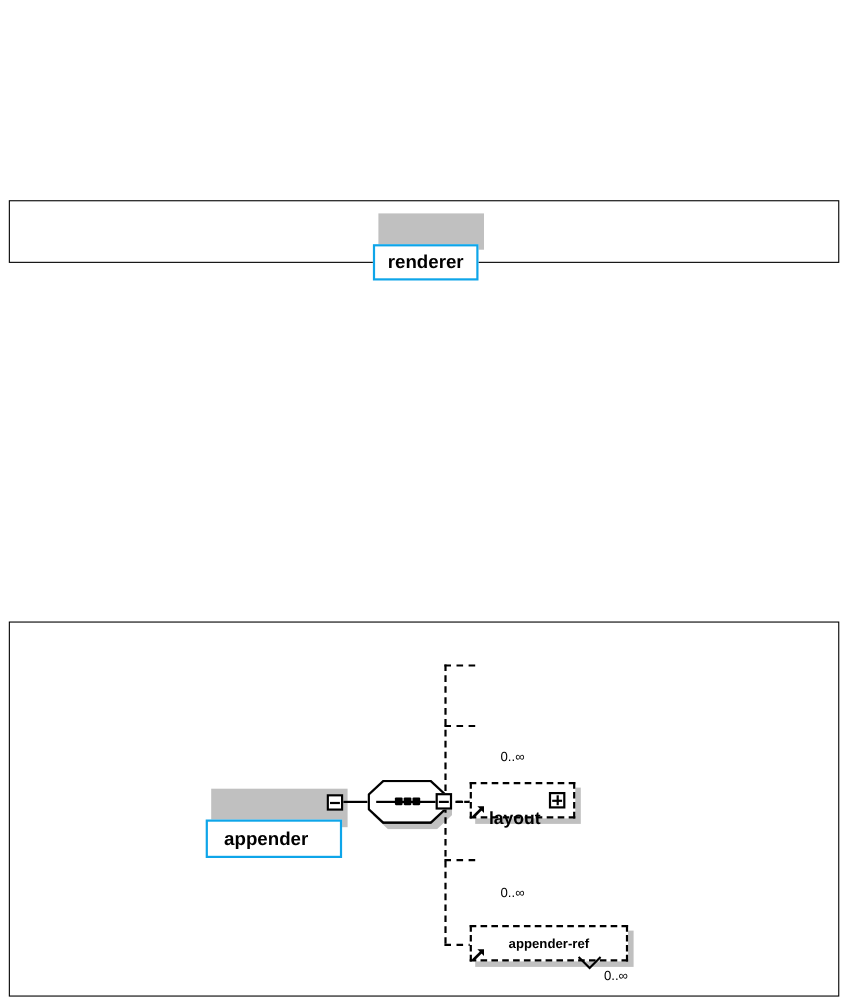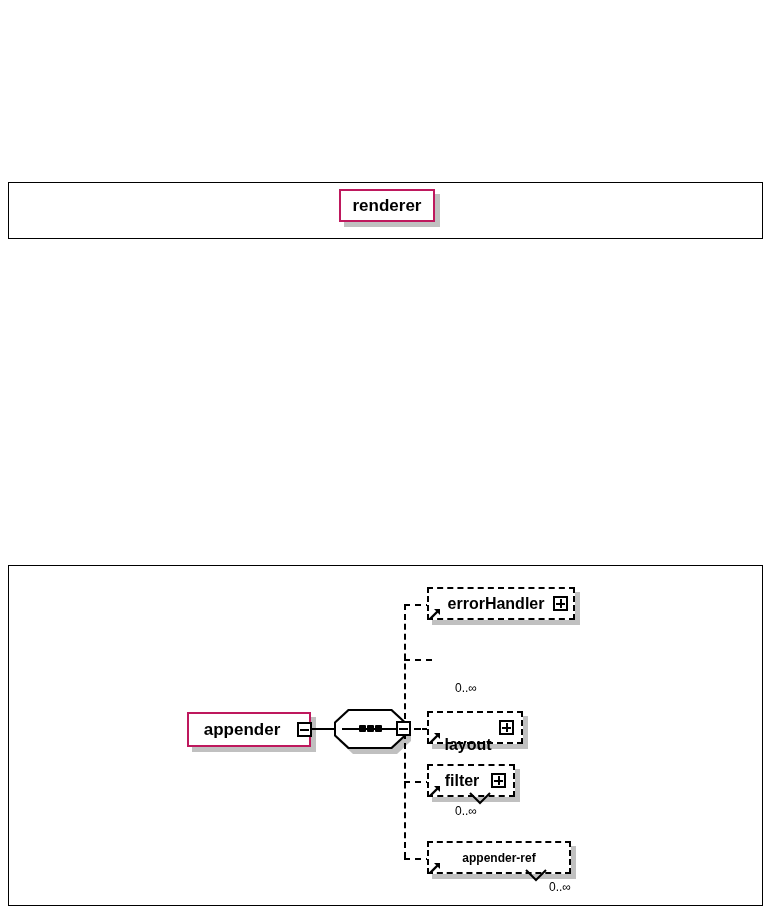--- a/index.html
+++ b/index.html
@@ -10,21 +10,21 @@
   #panel-appender{left:8px;top:565px;width:755px;height:341px;}
 
   
   .node{position:absolute;box-sizing:border-box;}
   .node .shadow{position:absolute;left:5px;top:5px;right:-5px;bottom:-5px;background:#c0c0c0;z-index:0;}
   .node .boxface{position:absolute;left:0;top:0;width:100%;height:100%;background:#fff;box-sizing:border-box;z-index:1;
                  display:flex;align-items:center;justify-content:center;}
   .node .label{position:relative;z-index:3;font-weight:bold;color:#000;white-space:nowrap;letter-spacing:0px;}
 
   
-  .solid > .boxface{border:2px solid #be185d;}
+  .solid > .boxface{border:2px solid #0ea5e9;margin-top:33px;}
   
   .dashed > .boxface{border:2px dashed #000;}
 
   
   .toggle{position:absolute;width:15px;height:15px;background:#fff;border:2px solid #000;box-sizing:border-box;z-index:4;}
   .toggle::before{content:"";position:absolute;left:1px;right:1px;top:4.5px;height:2px;background:#000;}
   .toggle.plus::after{content:"";position:absolute;top:1px;bottom:1px;left:4.5px;width:2px;background:#000;}
 
   
   .refarrow{position:absolute;z-index:5;width:13px;height:13px;}
@@ -87,31 +87,20 @@
     <div class="dot" style="left:41px;"></div>
     <div class="toggle" style="left:62px;top:12px;"></div>
   </div>
 
   <div class="hline-dash" style="left:405px;top:162px;width:22px;"></div>
 
   <div class="vline-dash" style="left:395px;top:38px;height:254px;"></div>
 
   <div class="hline-dash" style="left:395px;top:38px;width:28px;"></div>
 
-  <div class="node dashed" style="left:418px;top:21px;width:148px;height:33px;">
-    <div class="shadow"></div>
-    <div class="boxface">
-      <span class="label" style="font-size:16px;padding-right:18px;padding-left:8px;">errorHandler</span>
-    </div>
-    <div class="toggle plus" style="left:126px;top:9px;"></div>
-    <svg class="refarrow" style="left:2px;top:20px;" viewBox="0 0 13 13">
-      <path d="M1,12 L9,4" stroke="#000" stroke-width="2.4" fill="none"></path>
-      <path d="M11,2 L11,8 L5,2 Z" fill="#000"></path>
-    </svg>
-  </div>
 
   <div class="hline-dash" style="left:395px;top:93px;width:28px;"></div>
 
   <div class="card" style="left:446px;top:115px;">0..∞</div>
 
   <div class="hline-dash" style="left:395px;top:162px;width:28px;"></div>
 
   <div class="node dashed" style="left:418px;top:145px;width:96px;height:33px;">
     <div class="shadow"></div>
     <div class="boxface">
@@ -119,34 +108,20 @@
     </div>
     <div class="toggle plus" style="left:72px;top:9px;"></div>
     <svg class="refarrow" style="left:2px;top:20px;" viewBox="0 0 13 13">
       <path d="M1,12 L9,4" stroke="#000" stroke-width="2.4" fill="none"></path>
       <path d="M11,2 L11,8 L5,2 Z" fill="#000"></path>
     </svg>
   </div>
 
   <div class="hline-dash" style="left:395px;top:215px;width:28px;"></div>
 
-  <div class="node dashed" style="left:418px;top:198px;width:88px;height:33px;">
-    <div class="shadow"></div>
-    <div class="boxface">
-      <span class="label" style="font-size:16px;padding-left:4px;padding-right:22px;">filter</span>
-    </div>
-    <div class="toggle plus" style="left:64px;top:9px;"></div>
-    <svg class="refarrow" style="left:2px;top:20px;" viewBox="0 0 13 13">
-      <path d="M1,12 L9,4" stroke="#000" stroke-width="2.4" fill="none"></path>
-      <path d="M11,2 L11,8 L5,2 Z" fill="#000"></path>
-    </svg>
-    <svg class="notch" style="left:42px;top:28px;" viewBox="0 0 22 13">
-      <path d="M1,1 L11,11 L21,1" stroke="#000" stroke-width="2" fill="none"></path>
-    </svg>
-  </div>
   <div class="card" style="left:446px;top:238px;">0..∞</div>
 
   <div class="hline-dash" style="left:395px;top:292px;width:28px;"></div>
 
   <div class="node dashed" style="left:418px;top:275px;width:144px;height:33px;">
     <div class="shadow"></div>
     <div class="boxface">
       <span class="label" style="font-size:12px;padding-left:8px;padding-right:8px;">appender-ref</span>
     </div>
     <svg class="refarrow" style="left:2px;top:20px;" viewBox="0 0 13 13">

